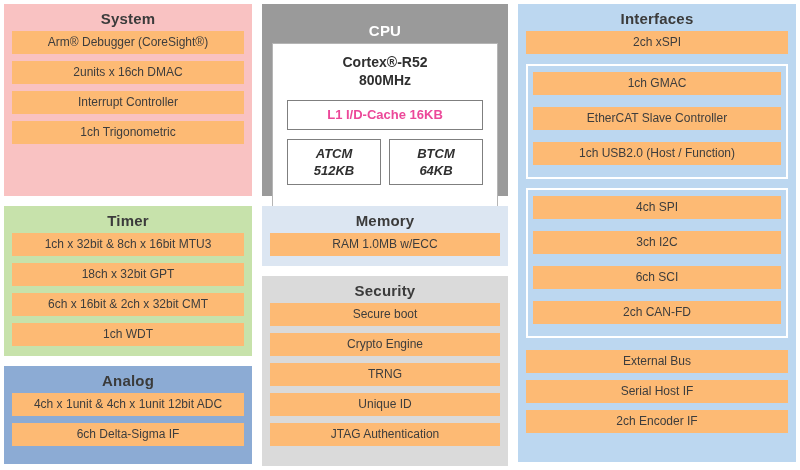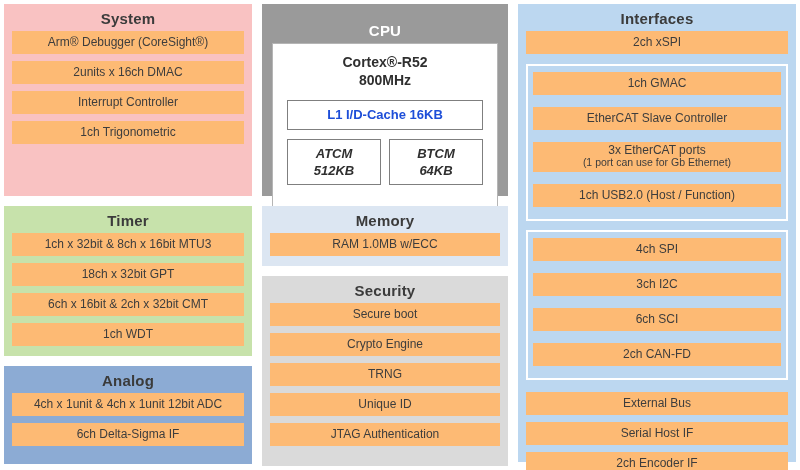--- a/index.html
+++ b/index.html
@@ -35,21 +35,21 @@
 
   .cpu .block-title{color:#ffffff;}
 
   .cpu-inner{
     background:#fff;border:1px solid #b5b5b5;height:174px;
     box-sizing:border-box;padding-top:9px;
   }
   .core-line{font-weight:bold;font-size:14px;text-align:center;line-height:1.3;color:#2f2f2f;}
   .cache-box{
     border:1px solid #7f7f7f;margin:11px 14px 0;height:30px;line-height:28px;
-    font-weight:bold;font-size:13px;text-align:center;box-sizing:border-box;color:#1d4ed8;
+    font-weight:bold;font-size:13px;text-align:center;box-sizing:border-box;color:#ec4899;
   }
   .tcm-row{display:flex;gap:8px;margin:9px 14px 0;}
   .tcm-box{
     flex:1;border:1px solid #7f7f7f;height:46px;box-sizing:border-box;
     display:flex;flex-direction:column;justify-content:center;
     font-weight:bold;font-size:13px;text-align:center;line-height:1.35;color:#2f2f2f;font-style:italic;
   }
 
   .if-group{
     border:2px solid #ffffff;padding:6px 5px 0;margin:0 0 9px;
@@ -128,24 +128,20 @@
 
   <div class="col col-right">
     <section class="block interfaces">
       <div class="block-title">Interfaces</div>
       <div class="row">2ch xSPI</div>
       <div class="spacer-sm"></div>
 
       <div class="if-group">
         <div class="row">1ch GMAC</div>
         <div class="row">EtherCAT Slave Controller</div>
-        <div class="row row-2line">
-          <span class="l1">3x EtherCAT ports</span>
-          <span class="l2">(1 port can use for Gb Ethernet)</span>
-        </div>
         <div class="row">1ch USB2.0 (Host / Function)</div>
       </div>
 
       <div class="if-group">
         <div class="row">4ch SPI</div>
         <div class="row">3ch I2C</div>
         <div class="row">6ch SCI</div>
         <div class="row">2ch CAN-FD</div>
       </div>
 

